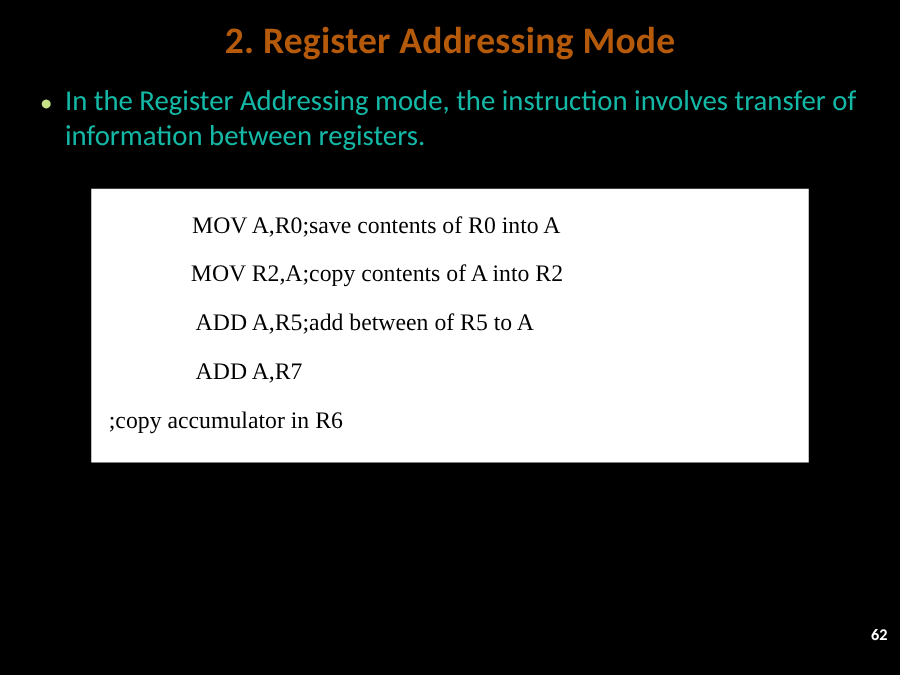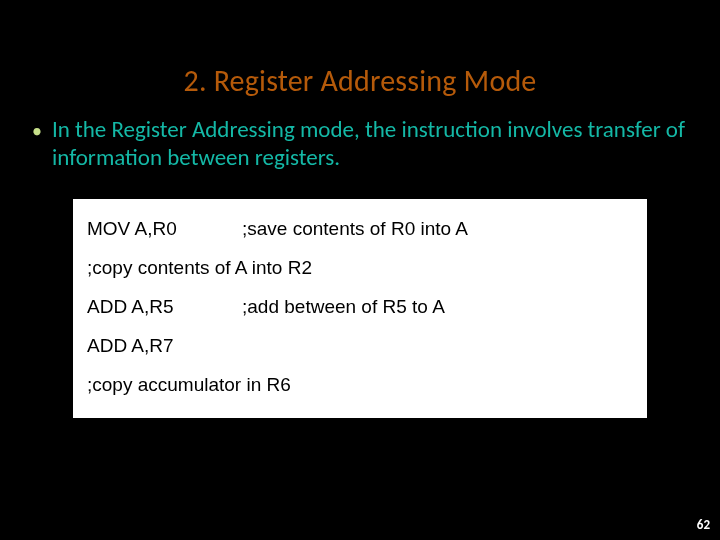--- a/index.html
+++ b/index.html
@@ -12,25 +12,24 @@
   }
   .slide {
     width: 720px;
     height: 540px;
     position: relative;
     padding: 14px 28px 0 28px;
   }
   .title {
     color: #b55a0a;
     font-size: 30px;
-    font-weight: 400;
+    font-weight: 700;
     text-align: center;
     margin-bottom: 16px;
     letter-spacing: 0.2px;
-    margin-top: 48px;
   }
   .bullet-row {
     display: flex;
     align-items: flex-start;
     gap: 10px;
     padding: 0 4px;
   }
   .bullet-dot {
     color: #c7e08a;
     font-size: 20px;
@@ -44,37 +43,38 @@
     line-height: 28px;
   }
   .code-box {
     background: #fff;
     margin: 28px auto 0 auto;
     width: 574px;
     padding: 10px 14px 14px 14px;
   }
   .code-row {
     display: flex;
-    font-family: Liberation Sans, sans-serif;
+    font-family: Liberation Serif, serif;
     font-size: 19px;
     color: #000;
     line-height: 1.0;
     padding: 10px 0;
+    text-align: right;
   }
   .code-instr {
     flex: 0 0 155px;
     white-space: pre;
   }
   .code-comment {
     white-space: pre;
   }
   .page-num {
     position: absolute;
     right: 10px;
-    bottom: 8px;
+    bottom: 24px;
     color: #fff;
     font-size: 13px;
     font-weight: 700;
   }
 </style>
 </head>
 <body>
 
 <div class="slide">
 
@@ -84,20 +84,21 @@
     <span class="bullet-dot">•</span>
     <span class="bullet-text">In the Register Addressing mode, the instruction involves transfer of information between registers.</span>
   </div>
 
   <div class="code-box">
     <div class="code-row">
       <span class="code-instr">MOV A,R0</span>
       <span class="code-comment">;save contents of R0 into A</span>
     </div>
     <div class="code-row">
+      <span class="code-instr">MOV R2,A</span>
       <span class="code-comment">;copy contents of A into R2</span>
     </div>
     <div class="code-row">
       <span class="code-instr">ADD A,R5</span>
       <span class="code-comment">;add between of R5 to A</span>
     </div>
     <div class="code-row">
       <span class="code-instr">ADD A,R7</span>
     </div>
     <div class="code-row">

